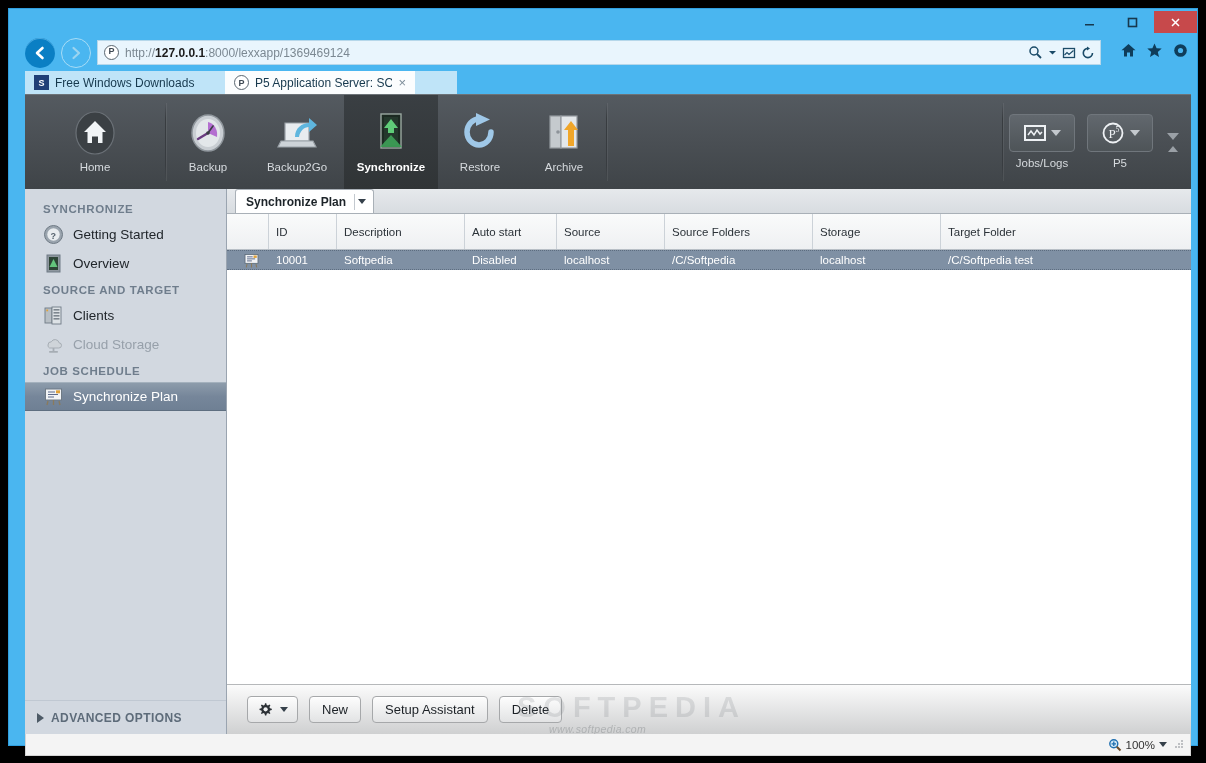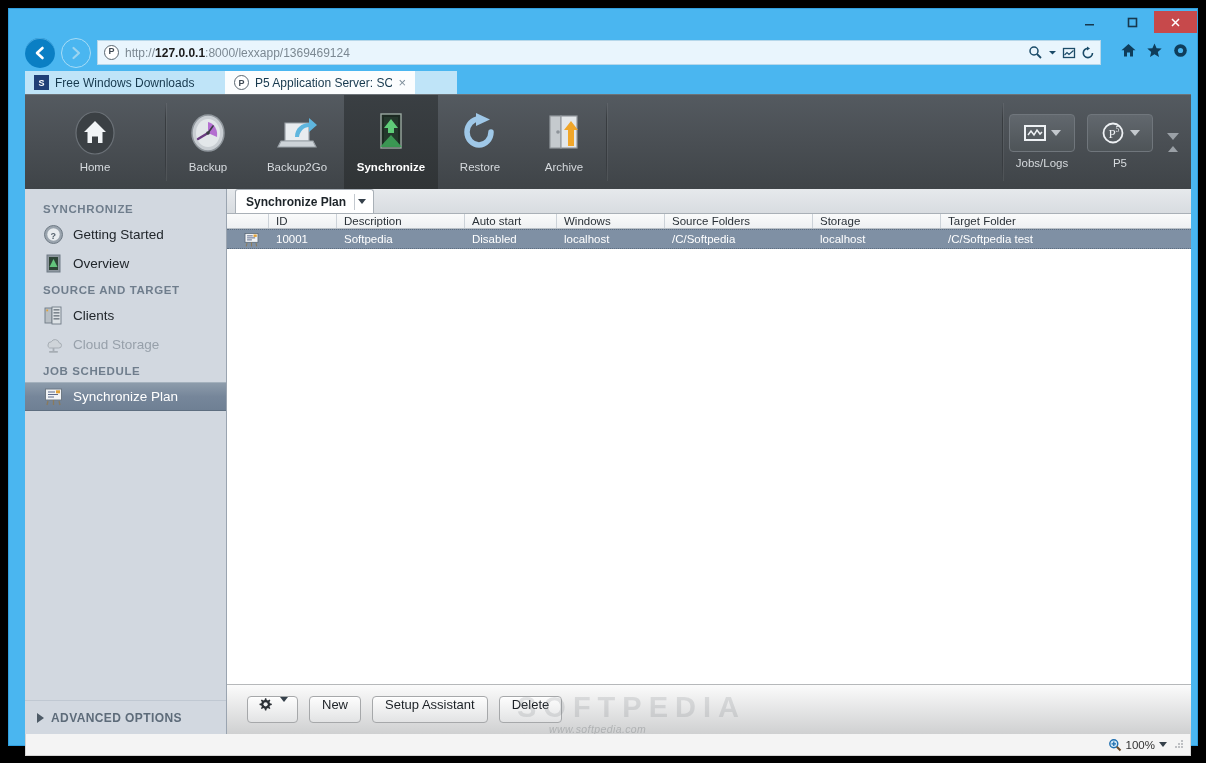--- a/index.html
+++ b/index.html
@@ -203,21 +203,21 @@
     border-radius: 3px 3px 0 0; display: flex; align-items: center;
     font-size: 12px; font-weight: bold; color: #1d2429; padding: 0 4px 0 10px; gap: 8px;
   }
   .doc-tab-caret {
     width: 15px; height: 16px; border-left: 1px solid #c3c9cf;
     display: flex; align-items: center; justify-content: center;
   }
   .caret-sm { width:0;height:0;border-left:4px solid transparent;border-right:4px solid transparent;border-top:5px solid #35404a; }
 
   .grid-head {
-    height: 15px; display: flex;
+    height: 36px; display: flex;
     background: linear-gradient(to bottom,#fafbfb 0%, #eef0f2 100%);
     border-bottom: 1px solid #b8bfc6;
     font-size: 11.5px; color: #2b3238;
   }
   .gh-cell {
     display: flex; align-items: center; padding-left: 7px;
     border-right: 1px solid #ccd2d8; overflow: hidden; white-space: nowrap;
   }
   .gh-cell:last-child { border-right: none; }
 
@@ -234,21 +234,21 @@
   .btnbar {
     height: 50px; background: linear-gradient(to bottom,#fbfbfb 0%, #cfd0d1 100%);
     border-top: 1px solid #b6b8ba; display: flex; align-items: center;
     padding-left: 20px; gap: 11px; position: relative;
   }
   .ui-btn {
     height: 27px; padding: 0 12px; border-radius: 4px;
     background: linear-gradient(to bottom,#fdfdfd 0%, #e2e3e4 100%);
     border: 1px solid #a6a8aa; box-shadow: 0 1px 0 rgba(255,255,255,0.8) inset;
     font-size: 13px; color: #1c2126;
-    display: flex; align-items: flex-start; justify-content: center; gap: 7px;
+    display: flex; align-items: center; justify-content: center; gap: 7px;
   }
   .ui-btn.gear { padding: 0 9px; }
 
   .watermark {
     position: absolute; left: 290px; top: 6px;
     font-size: 29px; font-weight: bold; letter-spacing: 7px;
     color: rgba(120,124,128,0.20); pointer-events: none; user-select: none;
   }
   .watermark-url {
     position: absolute; left: 322px; top: 38px;
@@ -560,21 +560,21 @@
                 <span class="caret-sm"></span>
               </span>
             </div>
           </div>
 
           <div class="grid-head">
             <div class="gh-cell" style="width:42px"></div>
             <div class="gh-cell" style="width:68px">ID</div>
             <div class="gh-cell" style="width:128px">Description</div>
             <div class="gh-cell" style="width:92px">Auto start</div>
-            <div class="gh-cell" style="width:108px">Windows</div>
+            <div class="gh-cell" style="width:108px">Source</div>
             <div class="gh-cell" style="width:148px">Source Folders</div>
             <div class="gh-cell" style="width:128px">Storage</div>
             <div class="gh-cell" style="flex:1">Target Folder</div>
           </div>
 
           <div class="grid-row">
             <div class="gr-cell gr-icocell" style="width:42px">
               <svg width="17" height="17" viewBox="0 0 21 21">
                 <rect x="2.5" y="3" width="16" height="11" fill="#f2f4f6" stroke="#5c6a78" stroke-width="1"></rect>
                 <path d="M5 15 L4 19 M16 15 L17 19 M10.5 14 L10.5 19" stroke="#8a7a5c" stroke-width="1.3"></path>

